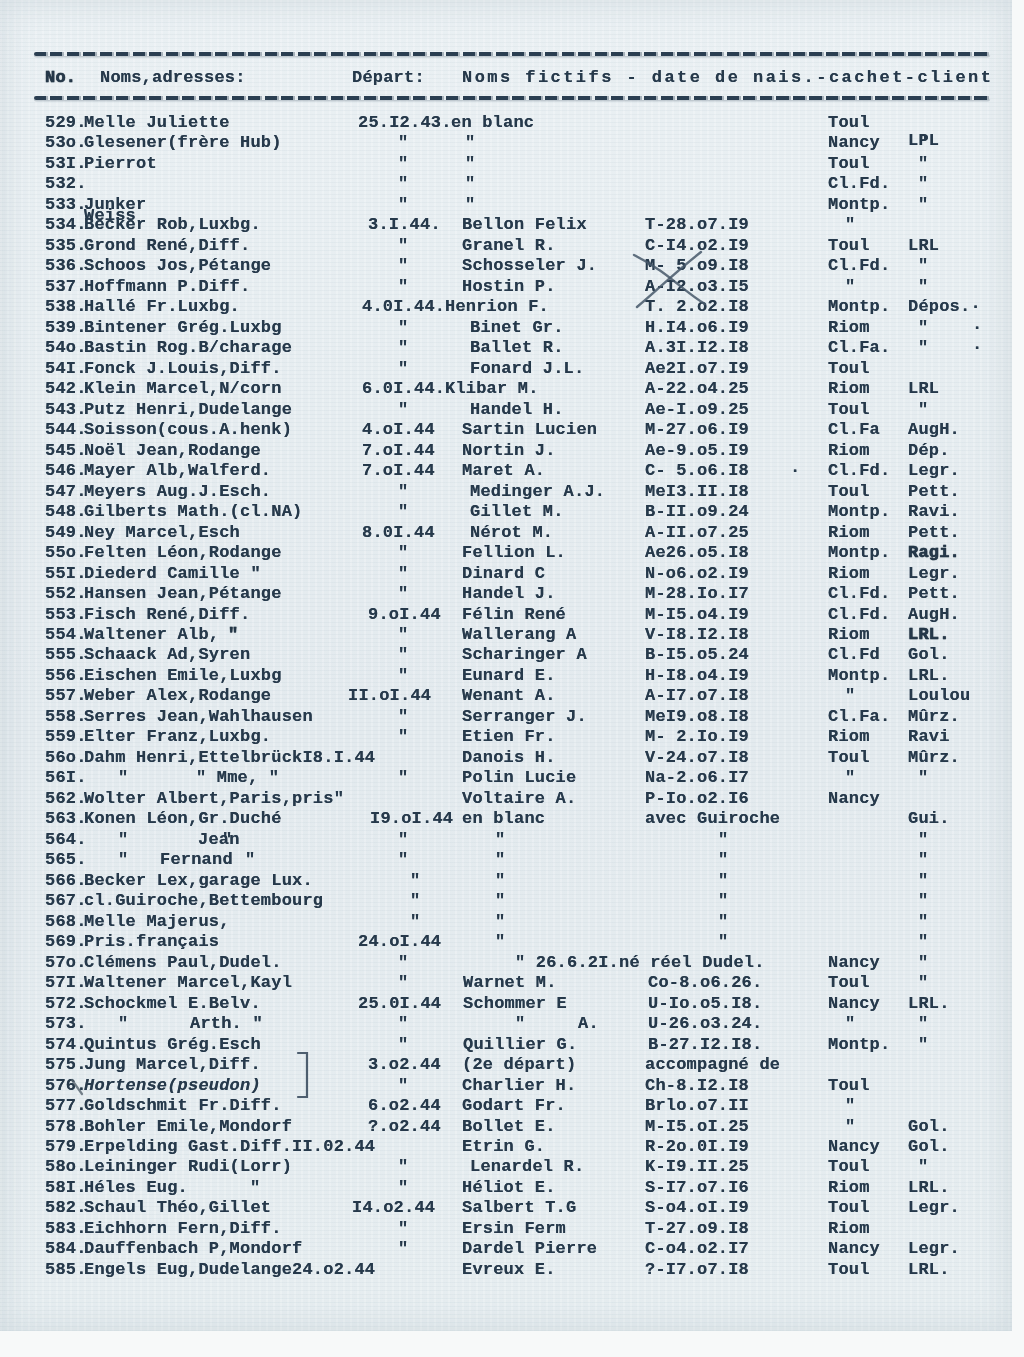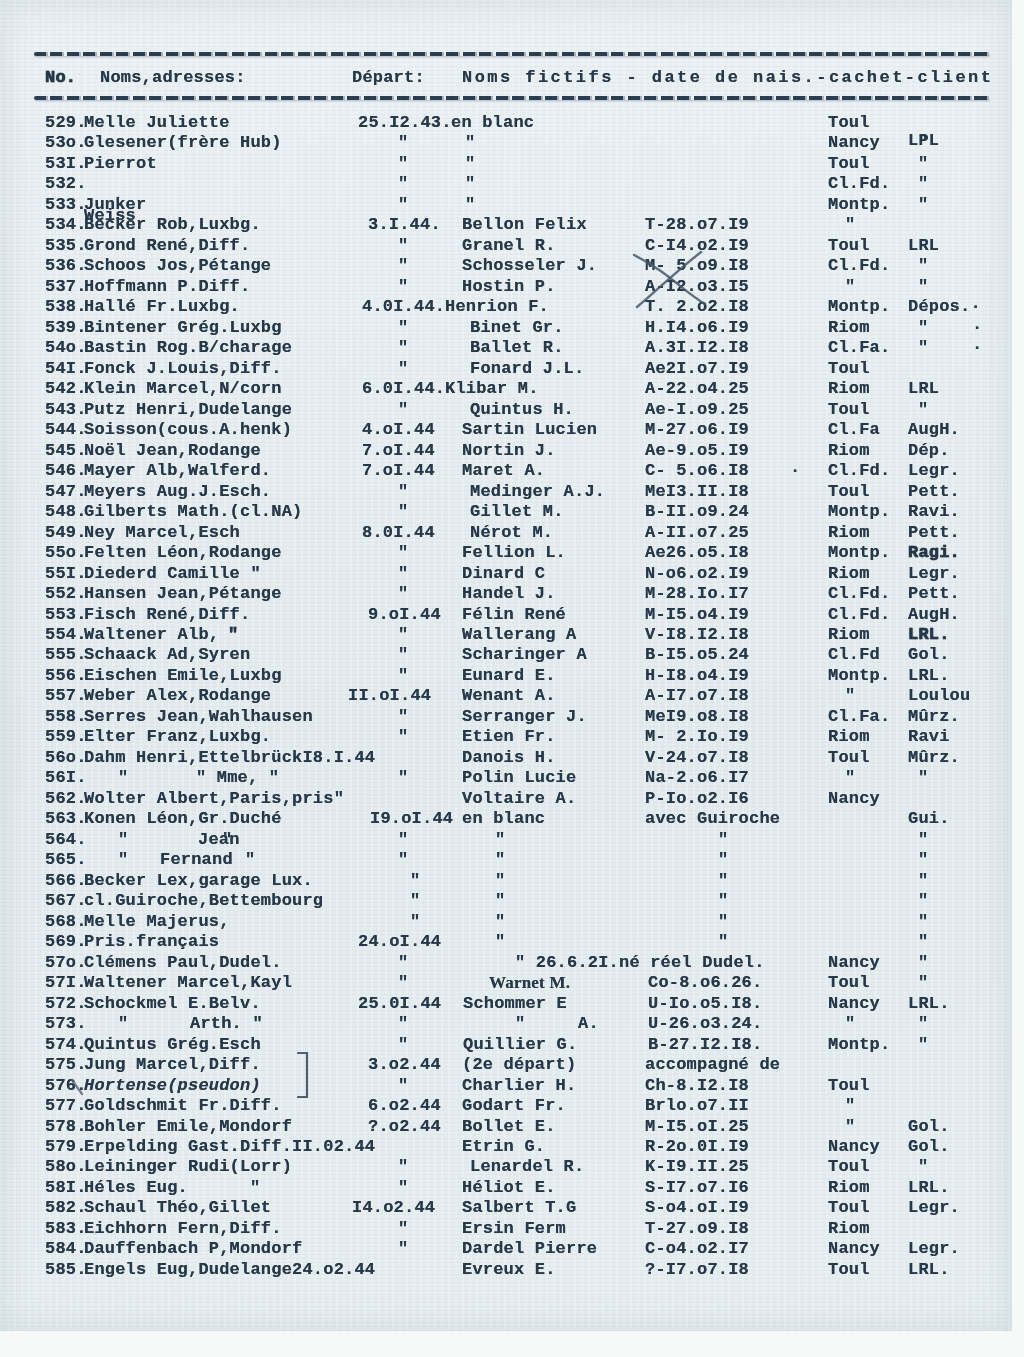--- a/index.html
+++ b/index.html
@@ -127,21 +127,21 @@
         <span class="seg" style="left: 45px; top: 379px;">542.</span>
         <span class="seg" style="left: 84px; top: 379px;">Klein Marcel,N/corn</span>
         <span class="seg" style="left: 362px; top: 379px;">6.0I.44.</span>
         <span class="seg" style="left: 445px; top: 379px;">Klibar M.</span>
         <span class="seg" style="left: 645px; top: 379px;">A-22.o4.25</span>
         <span class="seg" style="left: 828px; top: 379px;">Riom</span>
         <span class="seg" style="left: 908px; top: 379px;">LRL</span>
         <span class="seg" style="left: 45px; top: 400px;">543.</span>
         <span class="seg" style="left: 84px; top: 400px;">Putz Henri,Dudelange</span>
         <span class="seg" style="left: 398px; top: 400px;">"</span>
-        <span class="seg" style="left: 470px; top: 400px;">Quintus H.</span>
+        <span class="seg" style="left: 470px; top: 400px;">Handel H.</span>
         <span class="seg" style="left: 645px; top: 400px;">Ae-I.o9.25</span>
         <span class="seg" style="left: 828px; top: 400px;">Toul</span>
         <span class="seg" style="left: 918px; top: 400px;">"</span>
         <span class="seg" style="left: 45px; top: 420px;">544.</span>
         <span class="seg" style="left: 84px; top: 420px;">Soisson(cous.A.henk)</span>
         <span class="seg" style="left: 362px; top: 420px;">4.oI.44</span>
         <span class="seg" style="left: 462px; top: 420px;">Sartin Lucien</span>
         <span class="seg" style="left: 645px; top: 420px;">M-27.o6.I9</span>
         <span class="seg" style="left: 828px; top: 420px;">Cl.Fa</span>
         <span class="seg" style="left: 908px; top: 420px;">AugH.</span>
@@ -319,21 +319,21 @@
         <span class="seg" style="left: 918px; top: 932px;">"</span>
         <span class="seg" style="left: 45px; top: 953px;">57o.</span>
         <span class="seg" style="left: 84px; top: 953px;">Clémens Paul,Dudel.</span>
         <span class="seg" style="left: 398px; top: 953px;">"</span>
         <span class="seg" style="left: 515px; top: 953px;">" 26.6.2I.né réel Dudel.</span>
         <span class="seg" style="left: 828px; top: 953px;">Nancy</span>
         <span class="seg" style="left: 918px; top: 953px;">"</span>
         <span class="seg" style="left: 45px; top: 973px;">57I.</span>
         <span class="seg" style="left: 84px; top: 973px;">Waltener Marcel,Kayl</span>
         <span class="seg" style="left: 398px; top: 973px;">"</span>
-        <span class="seg" style="left: 489px; top: 973px; font-family: Liberation Serif, serif;">Warnet M.</span>
+        <span class="seg" style="left: 463px; top: 973px;">Warnet M.</span>
         <span class="seg" style="left: 648px; top: 973px;">Co-8.o6.26.</span>
         <span class="seg" style="left: 828px; top: 973px;">Toul</span>
         <span class="seg" style="left: 918px; top: 973px;">"</span>
         <span class="seg" style="left: 45px; top: 994px;">572.</span>
         <span class="seg" style="left: 84px; top: 994px;">Schockmel E.Belv.</span>
         <span class="seg" style="left: 358px; top: 994px;">25.0I.44</span>
         <span class="seg" style="left: 463px; top: 994px;">Schommer E</span>
         <span class="seg" style="left: 648px; top: 994px;">U-Io.o5.I8.</span>
         <span class="seg" style="left: 828px; top: 994px;">Nancy</span>
         <span class="seg" style="left: 908px; top: 994px;">LRL.</span>

